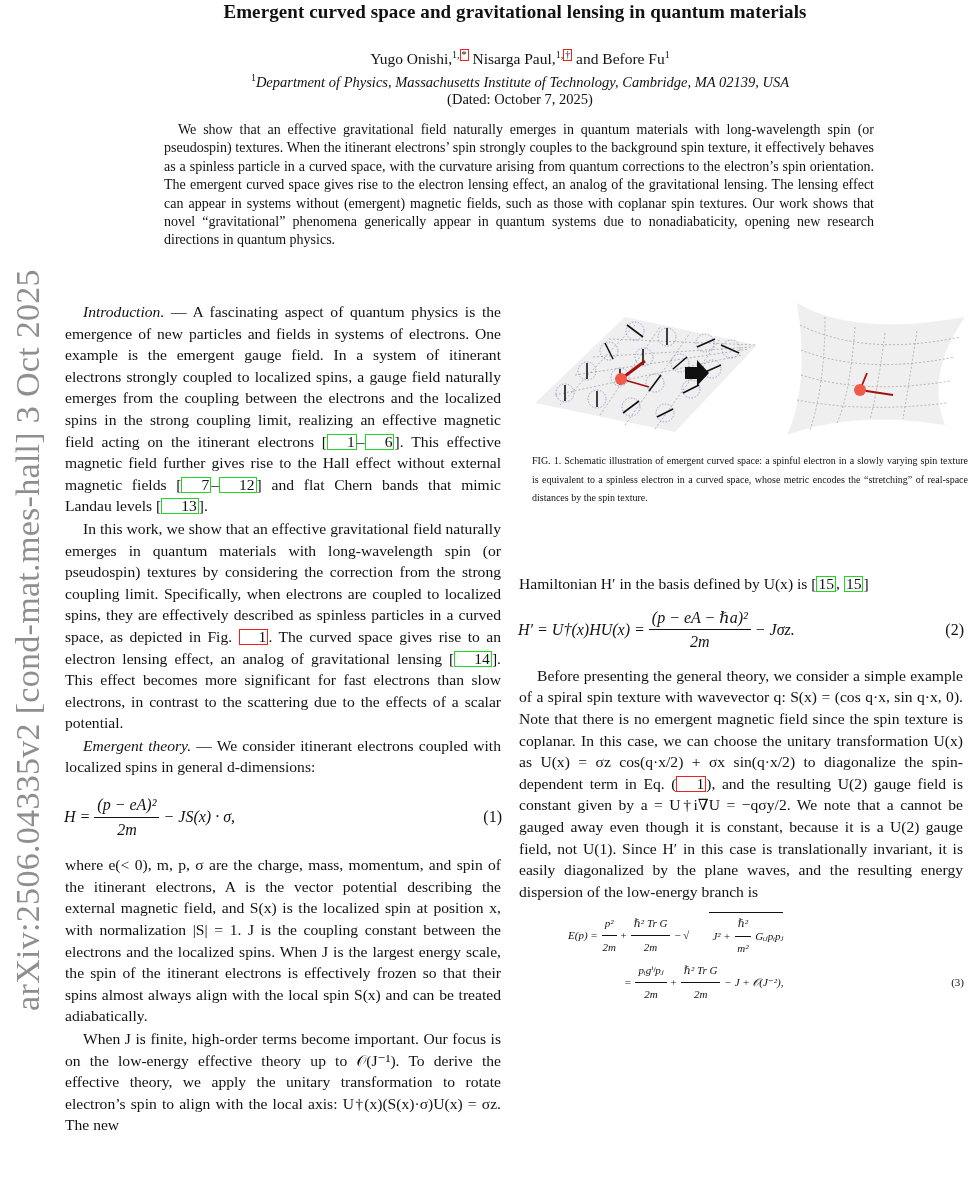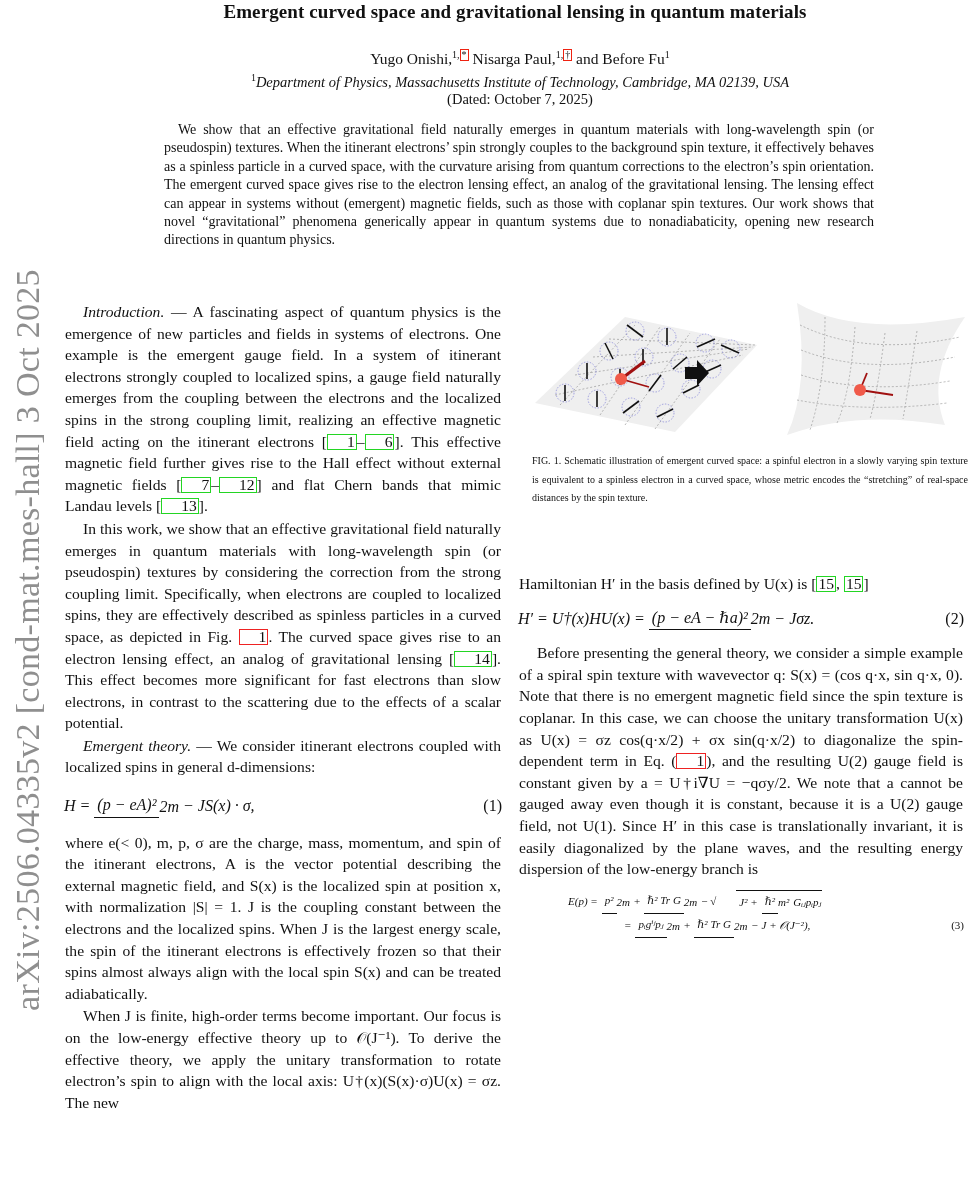--- a/index.html
+++ b/index.html
@@ -49,21 +49,21 @@
   .col p { margin: 1px; text-indent: 18px; }
   .col p.noindent { text-indent: 0; }
   .para-head { font-style: italic; }
   .ref { display: inline-block; border: 1px solid #23d523; line-height: 14px; padding: 0 1px; }
   .fig-ref { display: inline-block; border: 1px solid #e22; line-height: 14px; padding: 0 1px; }
   .eq {
     position: relative; display: flex; align-items: center; 
     margin: 12px 0 12px 0; font-style: italic; font-size: 16px;
   }
   .eq .eq-num { position: absolute; right: 0; font-style: normal; }
-  .frac { display: inline-flex; flex-direction: row; align-items: center; vertical-align: middle; margin: 0 4px; }
+  .frac { display: inline-flex; flex-direction: column; align-items: center; vertical-align: middle; margin: 0 4px; }
   .frac .num { border-bottom: 1px solid #111; padding: 0 3px 1px 3px; }
   .frac .den { padding-top: 1px; }
   .figure {
     position: absolute; left: 525px; top: 295px; width: 445px; height: 150px;
   }
   .caption {
     position: absolute; left: 532px; top: 452px; width: 436px;
     font-size: 10px; line-height: 18.6px; text-align: justify;
   }
   .sqrt { border-top: 1px solid #111; padding-left: 3px; margin-left: 20px; }

